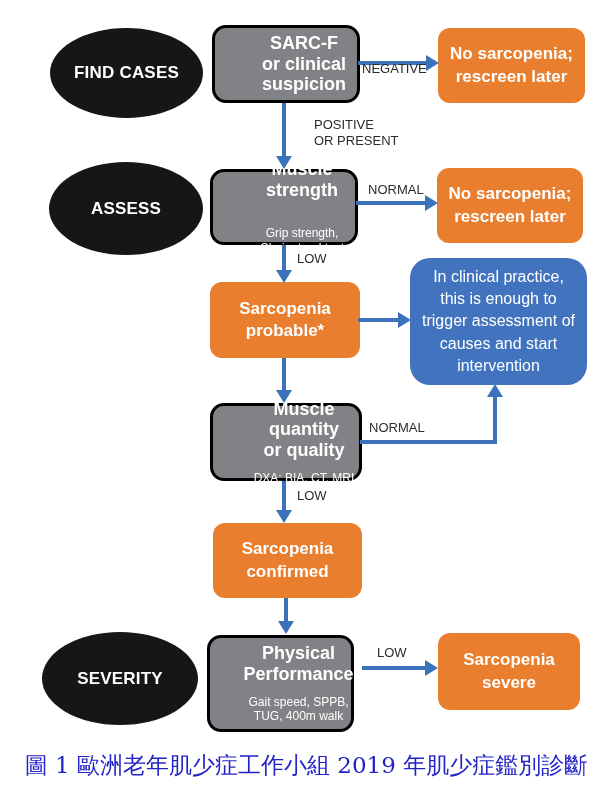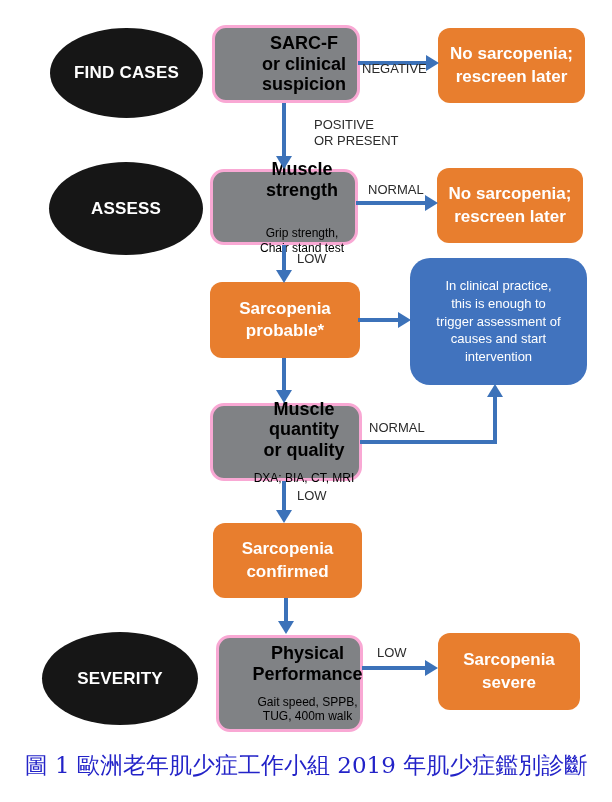--- a/index.html
+++ b/index.html
@@ -7,36 +7,36 @@
     position:relative; width:612px; height:802px; background:#ffffff;
     font-family:"Liberation Sans", sans-serif; overflow:hidden;
   }
   .ellipse {
     position:absolute; background:#161616; border-radius:50%;
     display:flex; align-items:center; justify-content:center;
     color:#ffffff; font-weight:bold; font-size:17px; letter-spacing:0.2px;
   }
   .gbox {
     position:absolute; box-sizing:border-box; background:#808285;
-    border:3px solid #f9a8d4; border-radius:14px; color:#000000;
+    border:3px solid #000000; border-radius:14px; color:#ffffff;
     display:flex; flex-direction:column; align-items:center; justify-content:center;
     text-align:center;
     padding-left:36px;
   }
   .gbox .title { font-weight:bold; font-size:18px; line-height:1.15; white-space:pre-line; }
   .gbox .sub { font-size:12px; line-height:1.2; white-space:pre-line; margin-top:10px; }
   .obox {
     position:absolute; background:#E87E2E; border-radius:12px; color:#ffffff;
     font-weight:bold; font-size:17px; line-height:1.3;
     display:flex; align-items:center; justify-content:center; text-align:center;
     white-space:pre-line;
   }
   .bbox {
     position:absolute; background:#4173BE; border-radius:20px; color:#ffffff;
-    font-size:13px; line-height:1.38;
+    font-size:16px; line-height:1.38;
     display:flex; align-items:center; justify-content:center; text-align:center;
     white-space:pre-line;
   }
   .vline, .hline { position:absolute; background:#3C72B9; }
   .vline { width:4px; }
   .hline { height:4px; }
   .ah-right { position:absolute; width:0; height:0;
     border-top:8px solid transparent; border-bottom:8px solid transparent;
     border-left:13px solid #3C72B9; }
   .ah-down { position:absolute; width:0; height:0;
@@ -74,21 +74,21 @@
   <div class="gbox" style="left:210px;top:169px;width:148px;height:76px;gap:16px;">
     <span class="title">Muscle strength</span>
     <span class="sub">Grip strength,
 Chair stand test</span>
   </div>
   <div class="gbox" style="left:210px;top:403px;width:152px;height:78px;">
     <span class="title">Muscle quantity
 or quality</span>
     <span class="sub">DXA; BIA, CT, MRI</span>
   </div>
-  <div class="gbox" style="left:216px;top:635px;width:147px;height:97px;">
+  <div class="gbox" style="left:207px;top:635px;width:147px;height:97px;">
     <span class="title">Physical
 Performance</span>
     <span class="sub">Gait speed, SPPB,
 TUG, 400m walk</span>
   </div>
 
   <div class="obox" style="left:438px;top:28px;width:147px;height:75px;">
     <span>No sarcopenia;
 rescreen later</span>
   </div>

